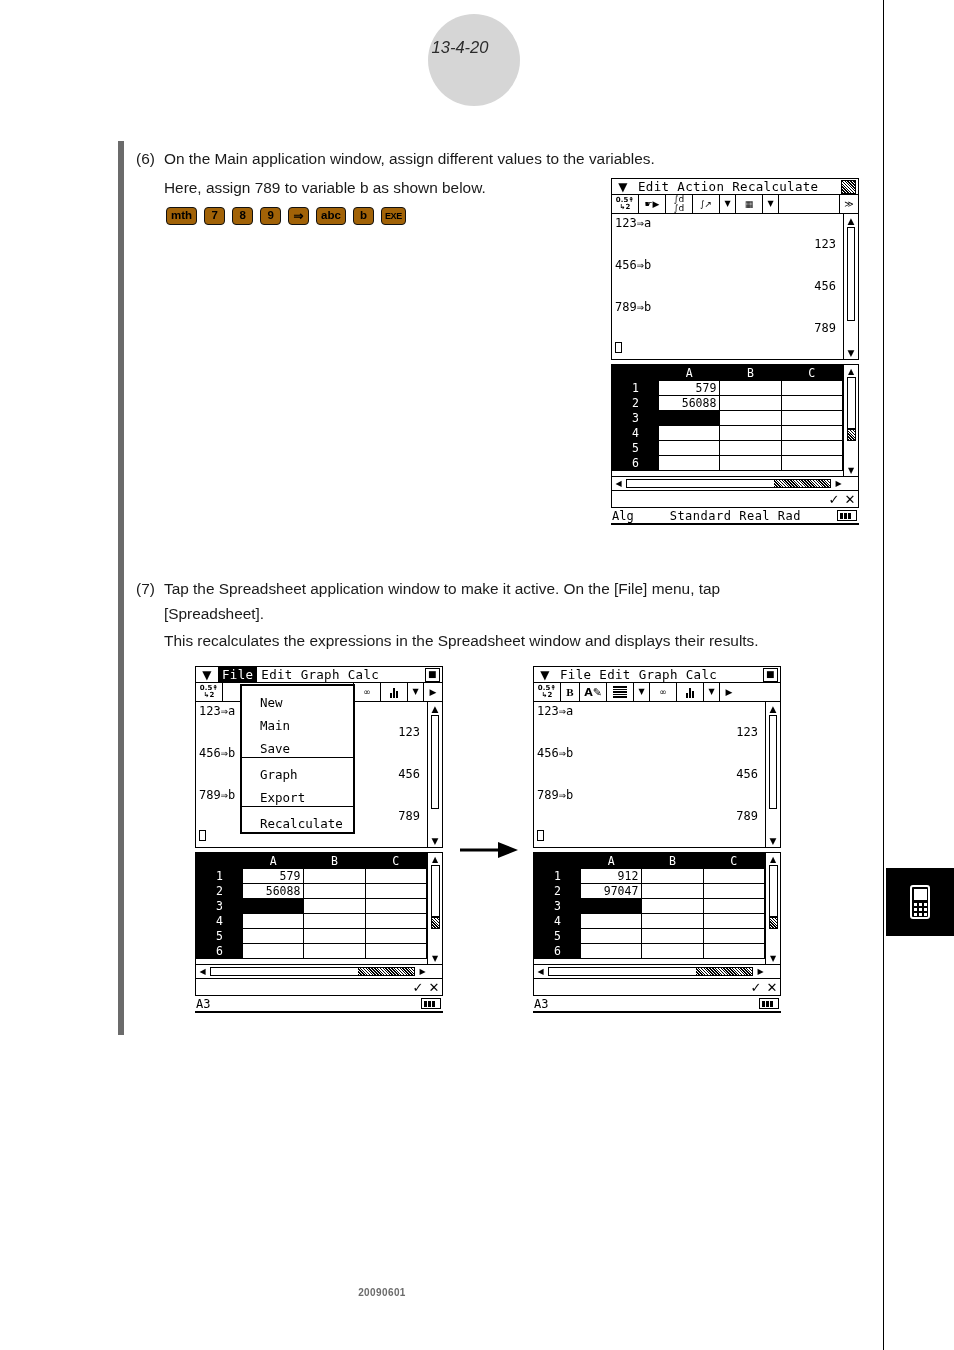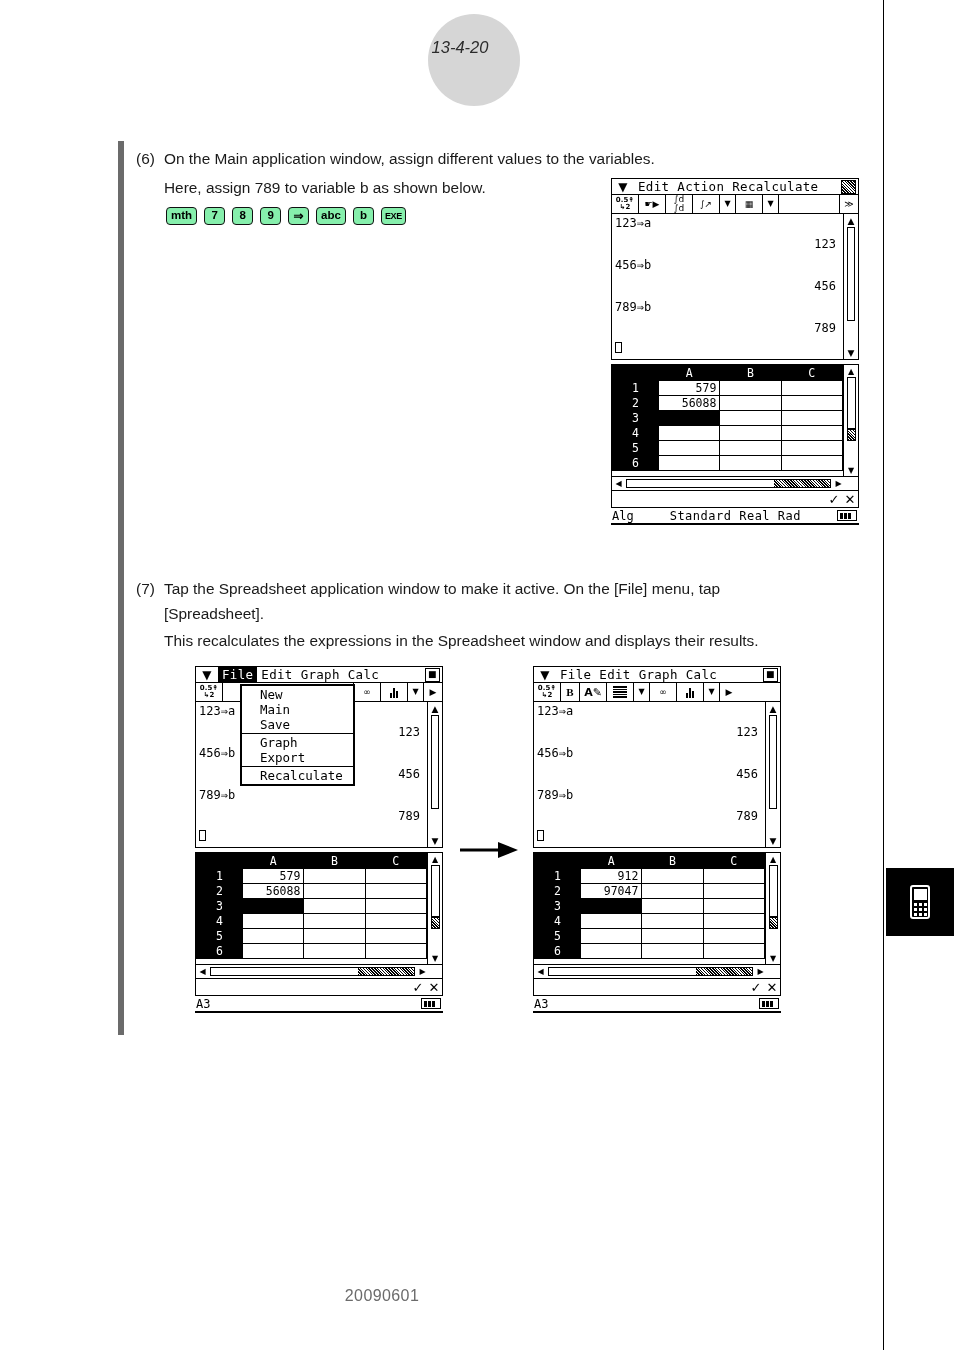--- a/index.html
+++ b/index.html
@@ -83,21 +83,21 @@
   
   .keyseq {
     position: absolute;
     left: 166px; top: 207px;
     display: flex; align-items: center; gap: 7px;
   }
   .keycap {
     display: inline-flex; align-items: center; justify-content: center;
     border: 1.6px solid #111;
     border-radius: 4px;
-    background: #86efac;
+    background: #a16207;
     font-family: "Liberation Sans", sans-serif;
     font-weight: bold;
     font-size: 11.5px;
     height: 16px;
     padding: 0 4px;
     min-width: 13px;
     line-height: 1;
     color: #000;
   }
   .keycap.narrow { padding: 0 3px; }
@@ -302,40 +302,41 @@
     position: absolute;
     background: #fff;
     border: 2px solid #000;
     box-sizing: border-box;
     z-index: 20;
     font-family: "DejaVu Sans Mono", monospace;
     font-size: 12.5px;
     padding: 1px 0;
   }
   .dropdown .di {
-    padding: 0 8px 0 18px;
+    padding: 8px 8px 0 18px;
     height: 15px; line-height: 15px;
     white-space: nowrap;
   }
   .dropdown .sep { border-top: 1.6px solid #000; margin: 1px 0; }
 
   
   .big-arrow {
     position: absolute;
     left: 460px; top: 840px;
     width: 60px; height: 20px;
   }
 
   .footer {
     position: absolute;
     left: 0; top: 1287px; width: 764px;
     text-align: center;
-    font-size: 16px;
+    font-size: 10px;
     color: #6b6b6b;
     letter-spacing: 0.4px;
+    font-weight: bold;
   }
 </style>
 </head>
 <body>
 
 <div class="page-right-rule"></div>
 
 <div class="side-tab">
   <div class="calc-glyph">
     <div class="screen"></div>

